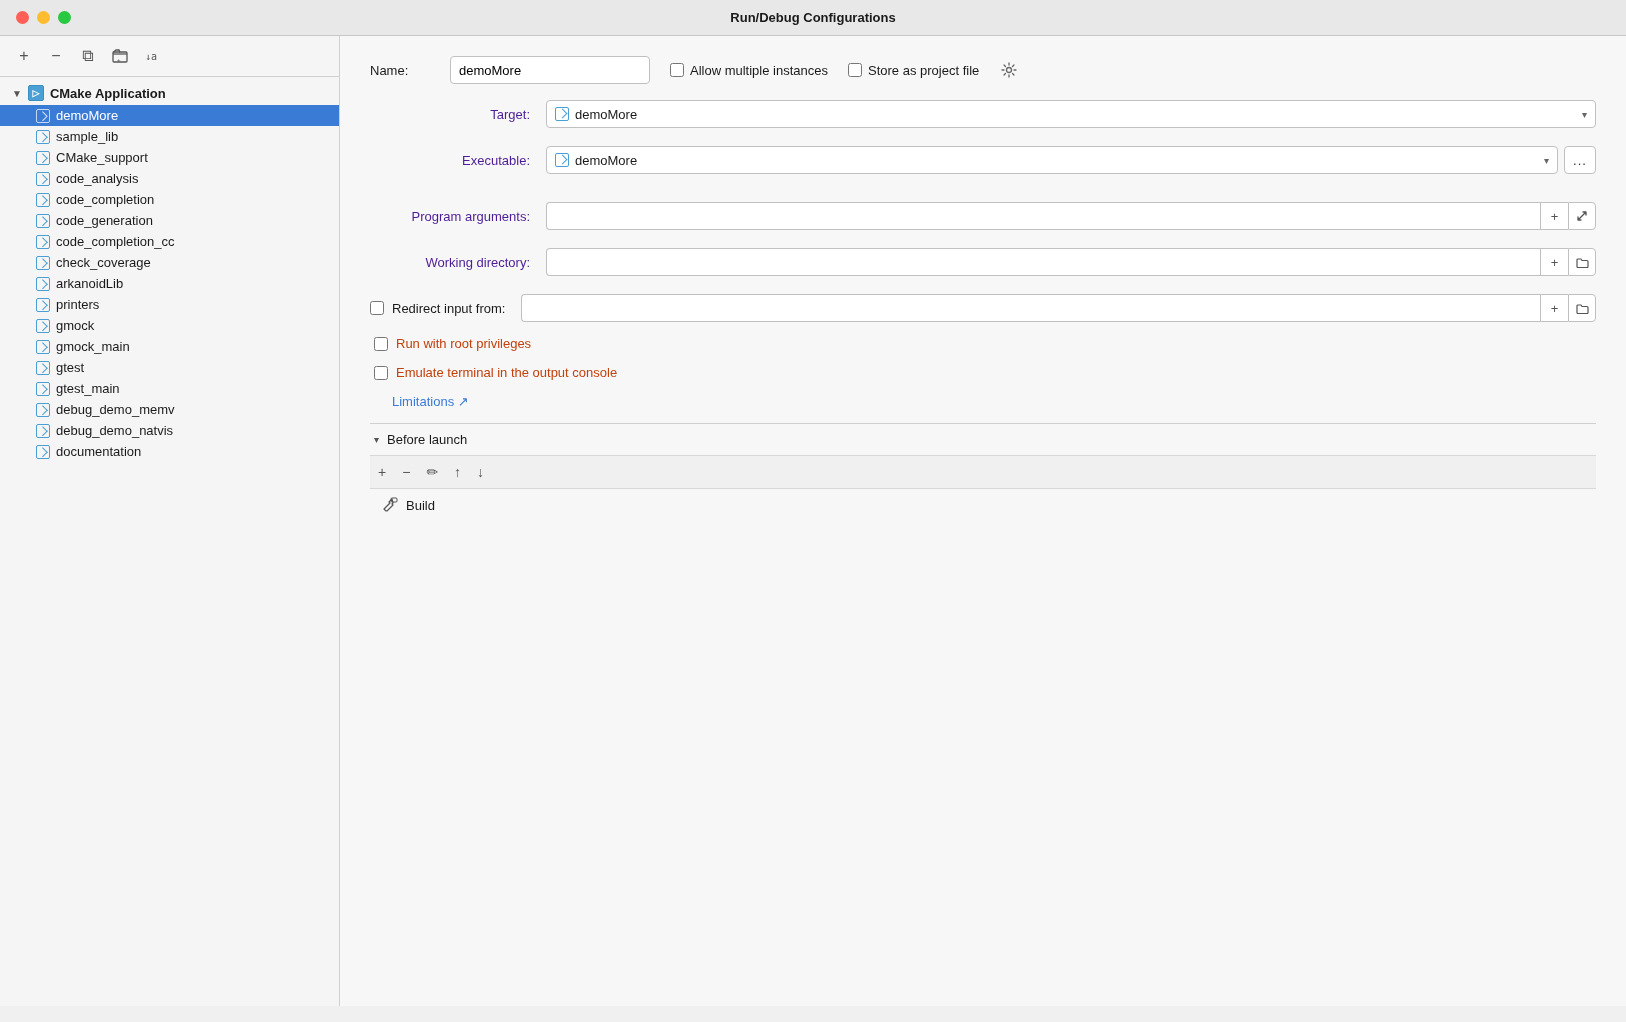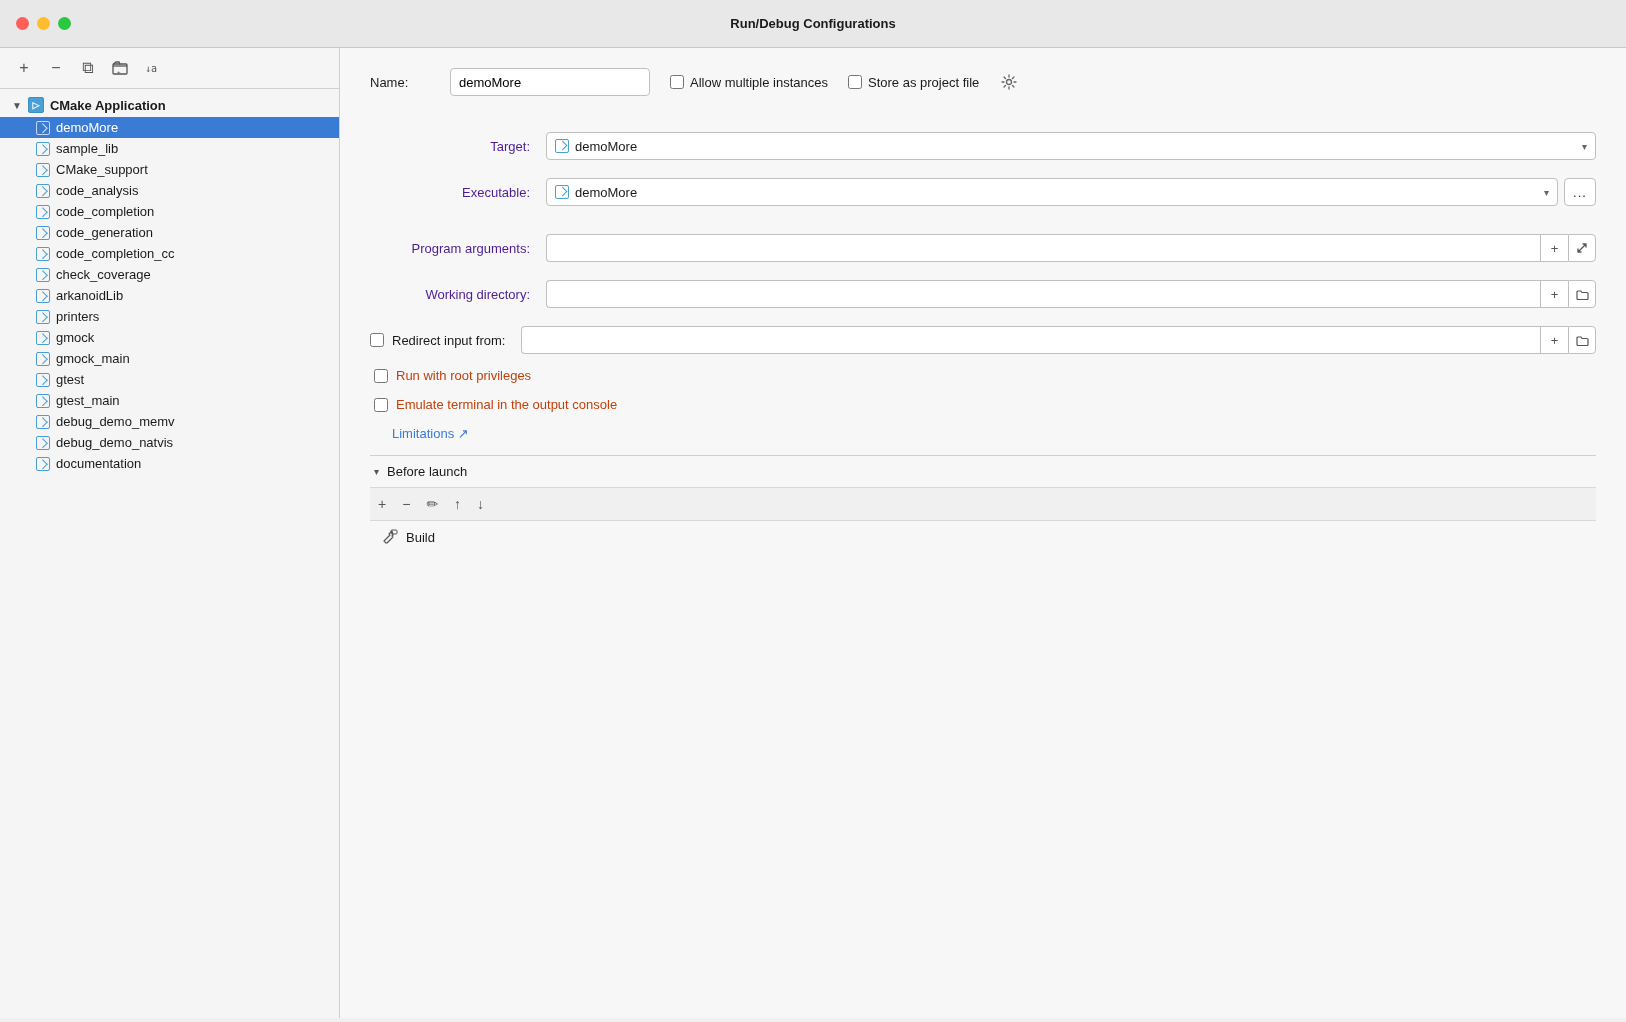--- a/index.html
+++ b/index.html
@@ -8,21 +8,21 @@
       font-size: 13px;
       background: #f0f0f0;
       color: #1a1a1a;
       width: 1626px;
       height: 1022px;
       overflow: hidden;
     }
 
     
     .titlebar {
-      height: 48px;
+      height: 36px;
       background: #e8e8e8;
       display: flex;
       align-items: center;
       justify-content: center;
       position: relative;
       border-bottom: 1px solid #c8c8c8;
     }
     .window-controls {
       position: absolute;
       left: 16px;
@@ -190,21 +190,21 @@
       display: flex;
       align-items: center;
       flex: 1;
       gap: 8px;
     }
 
     
     .name-row {
       display: flex;
       align-items: center;
-      margin-bottom: 36px;
+      margin-bottom: 16px;
       gap: 20px;
       flex-wrap: wrap;
     }
     .name-label {
       font-size: 13px;
       color: #1a1a1a;
       min-width: 60px;
     }
     .name-input {
       width: 200px;

